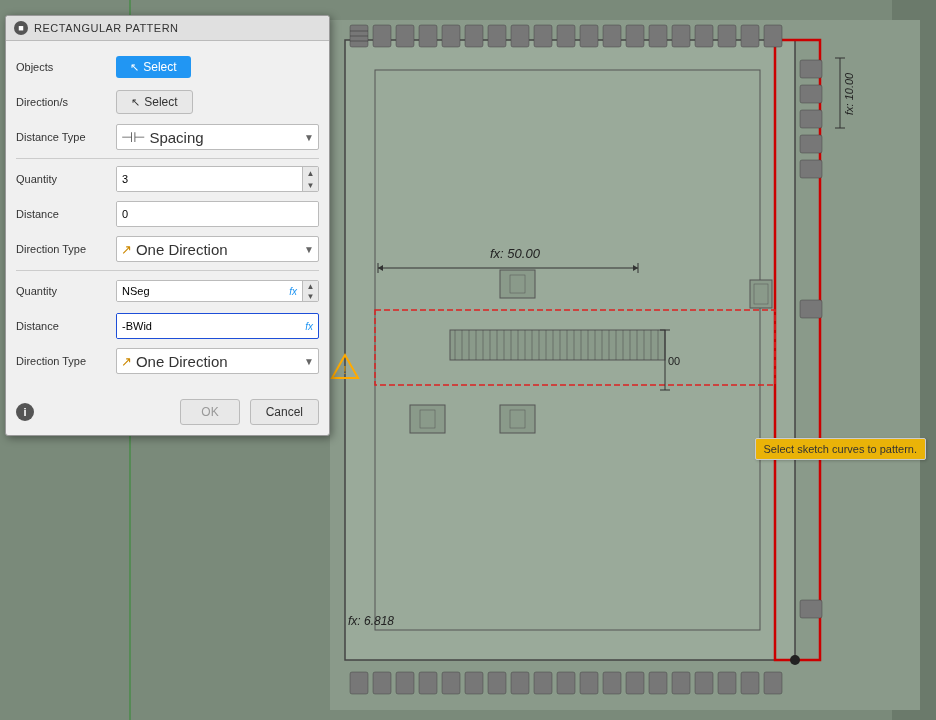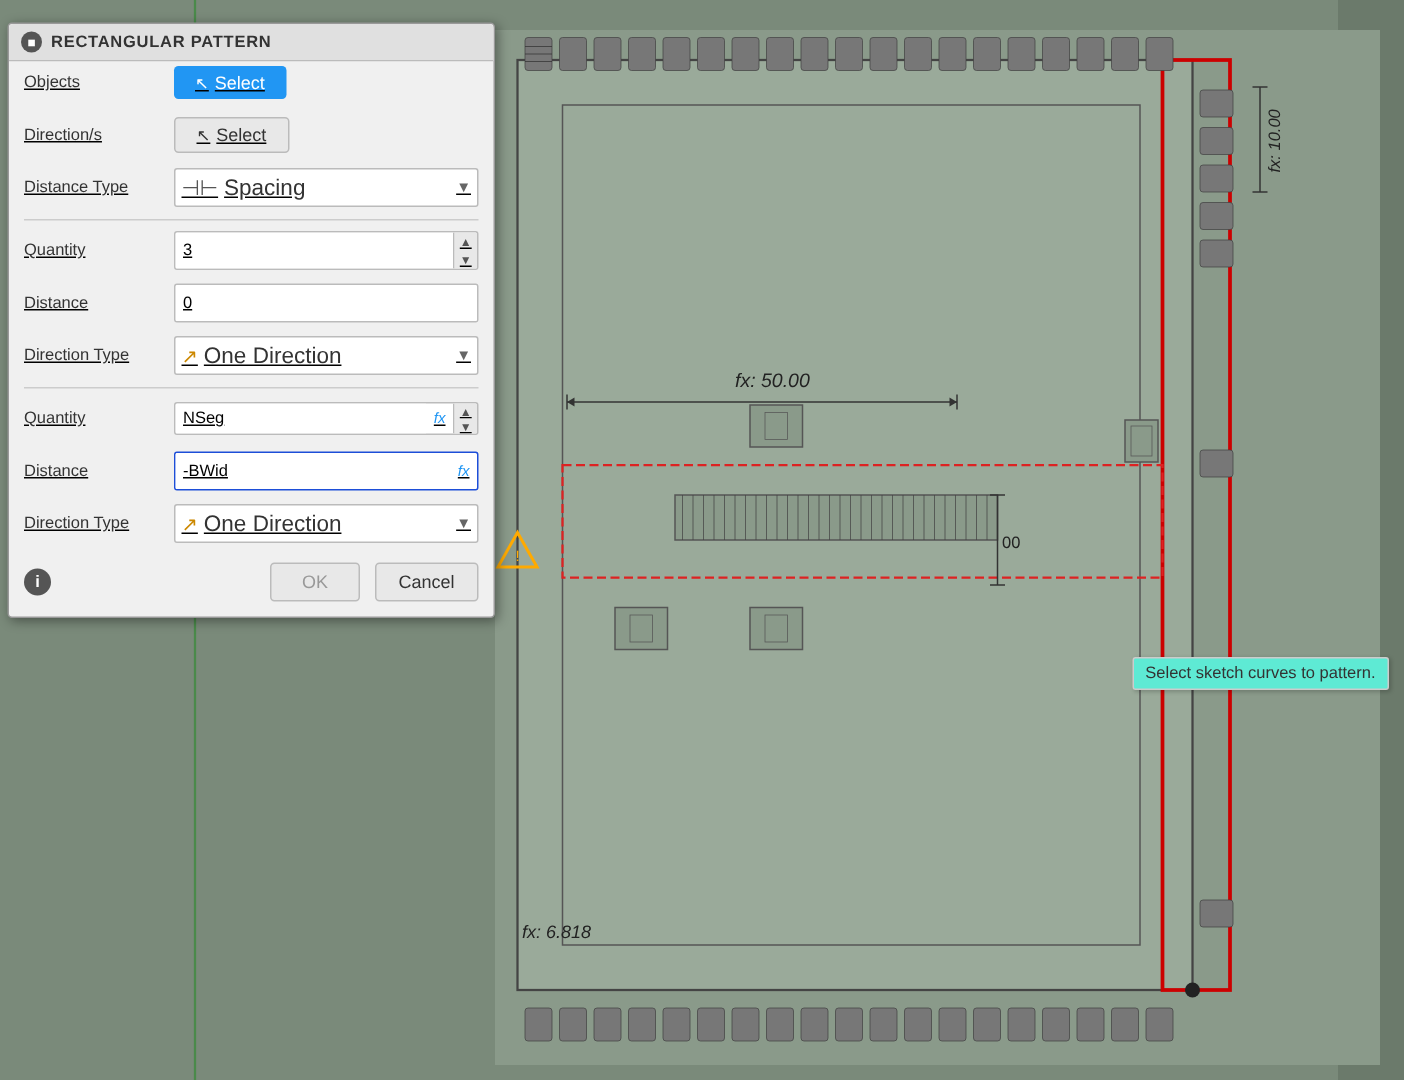--- a/index.html
+++ b/index.html
@@ -53,28 +53,27 @@
       display: flex;
       align-items: center;
       justify-content: center;
       color: white;
       font-size: 9px;
       font-weight: bold;
     }
 
     .dialog-title-text {
       font-size: 11px;
-      font-weight: bold;
+      font-weight: normal;
       color: #333;
       letter-spacing: 0.5px;
     }
 
     .dialog-body {
-      padding: 0 10px;
-      text-decoration: underline;
+      padding: 12px 10px;
     }
 
     .form-row {
       display: flex;
       align-items: center;
       margin-bottom: 7px;
       min-height: 28px;
     }
 
     .form-label {
@@ -289,21 +288,21 @@
 
     .dialog-footer-wrapper {
       display: flex;
       align-items: center;
       padding: 5px 10px 10px;
     }
 
     
     .tooltip-box {
       position: absolute;
-      background: #5eead4;
+      background: #eab308;
       border: 1px solid #ccc;
       padding: 4px 8px;
       font-size: 11px;
       color: #333;
       border-radius: 2px;
       white-space: nowrap;
       box-shadow: 1px 1px 3px rgba(0,0,0,0.2);
     }
   </style>
 </head>

